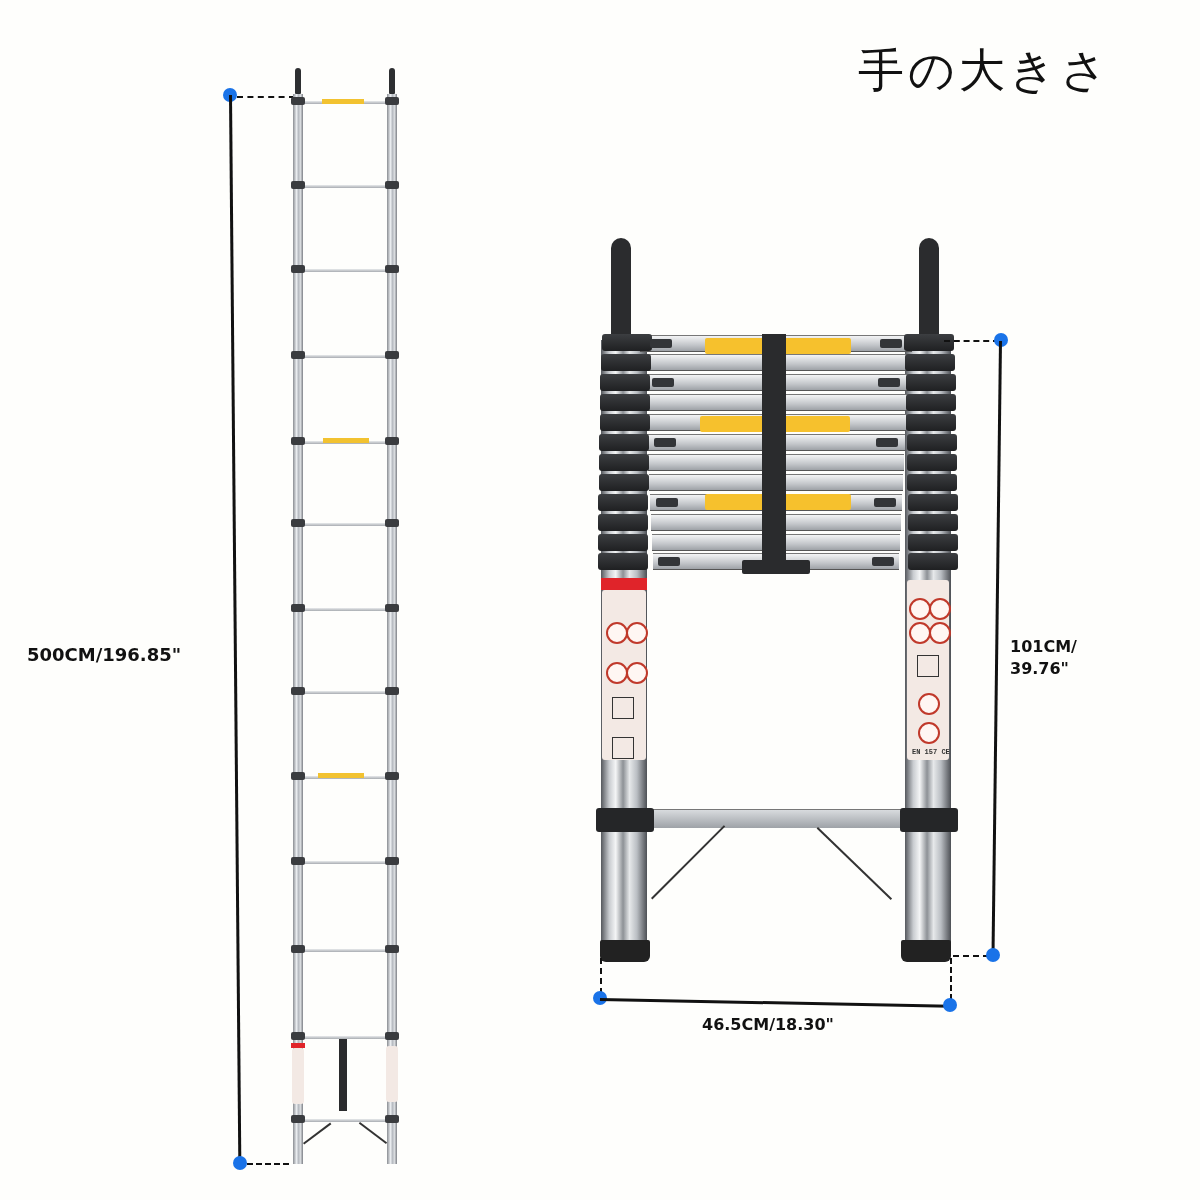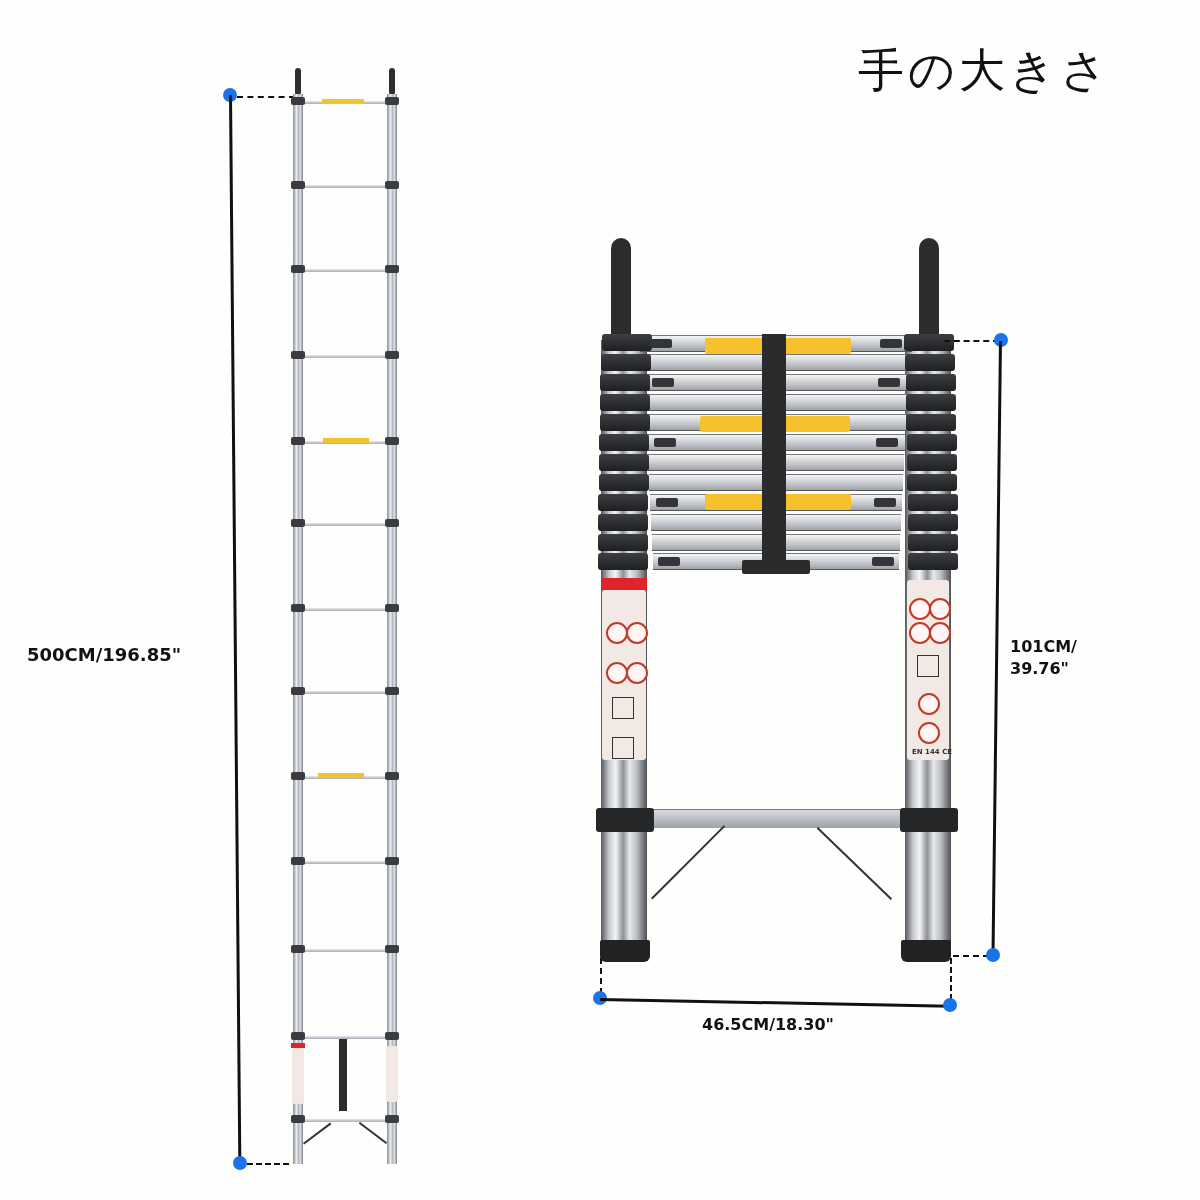--- a/index.html
+++ b/index.html
@@ -1,17 +1,17 @@
 <!DOCTYPE html>
 <html><head>
 <meta charset="utf-8">
 <style>
   html, body { margin:0; padding:0; }
   body { width:1200px; height:1200px; background:#fefefc; position:relative; overflow:hidden; font-family:"DejaVu Sans", sans-serif; }
-  .abs { position:absolute; }
+  .abs { position:absolute;font-family:Liberation Mono, monospace; }
   .title { left:858px; top:40px; font-size:46px; color:#111; letter-spacing:4px; font-weight:400; }
   .dim-label { font-family:"DejaVu Sans", sans-serif; font-weight:bold; color:#111; font-size:16px; line-height:1.35; }
   .dot { width:14px; height:14px; border-radius:50%; background:#1a73e8; position:absolute; }
   .vline { position:absolute; width:3px; background:#111; }
   .hline { position:absolute; height:3px; background:#111; }
   .dash-h { position:absolute; height:0; border-top:2px dashed #111; }
   .dash-v { position:absolute; width:0; border-left:2px dashed #111; }
 
   
   .rail { position:absolute; width:10px; background:linear-gradient(90deg,#8a8d92,#e9ecef 35%,#b8bcc2 55%,#d8dbde 75%,#7d8086); }
@@ -182,21 +182,21 @@
   <div class="abs" style="left:612px;top:737px;width:20px;height:20px;border:1.5px solid #333;"></div>
 
   <div class="sticker" style="left:907px;top:580px;width:42px;height:180px;"></div>
   <div class="pict" style="left:909px;top:598px;"></div>
   <div class="pict" style="left:929px;top:598px;"></div>
   <div class="pict" style="left:909px;top:622px;"></div>
   <div class="pict" style="left:929px;top:622px;"></div>
   <div class="abs" style="left:917px;top:655px;width:20px;height:20px;border:1.5px solid #333;"></div>
   <div class="pict" style="left:918px;top:693px;"></div>
   <div class="pict" style="left:918px;top:722px;"></div>
-  <div class="abs" style="left:912px;top:748px;font-size:7px;font-weight:bold;color:#333;">EN 144 CE</div>
+  <div class="abs" style="left:912px;top:748px;font-size:7px;font-weight:bold;color:#333;">EN 157 CE</div>
 
   <div class="abs" style="left:650px;top:809px;width:260px;height:18px;background:linear-gradient(#d8dbde,#9ea2a7);border-top:1px solid #777;"></div>
   <div class="clamp" style="left:596px;top:808px;width:58px;"></div>
   <div class="clamp" style="left:900px;top:808px;width:58px;"></div>
   <div class="brace" style="left:651px;top:898px;width:103px;transform:rotate(-45deg);"></div>
   <div class="brace" style="left:818px;top:827px;width:103px;transform:rotate(44deg);"></div>
 
   <div class="foot" style="left:600px;top:940px;"></div>
   <div class="foot" style="left:901px;top:940px;"></div>
 </div>

